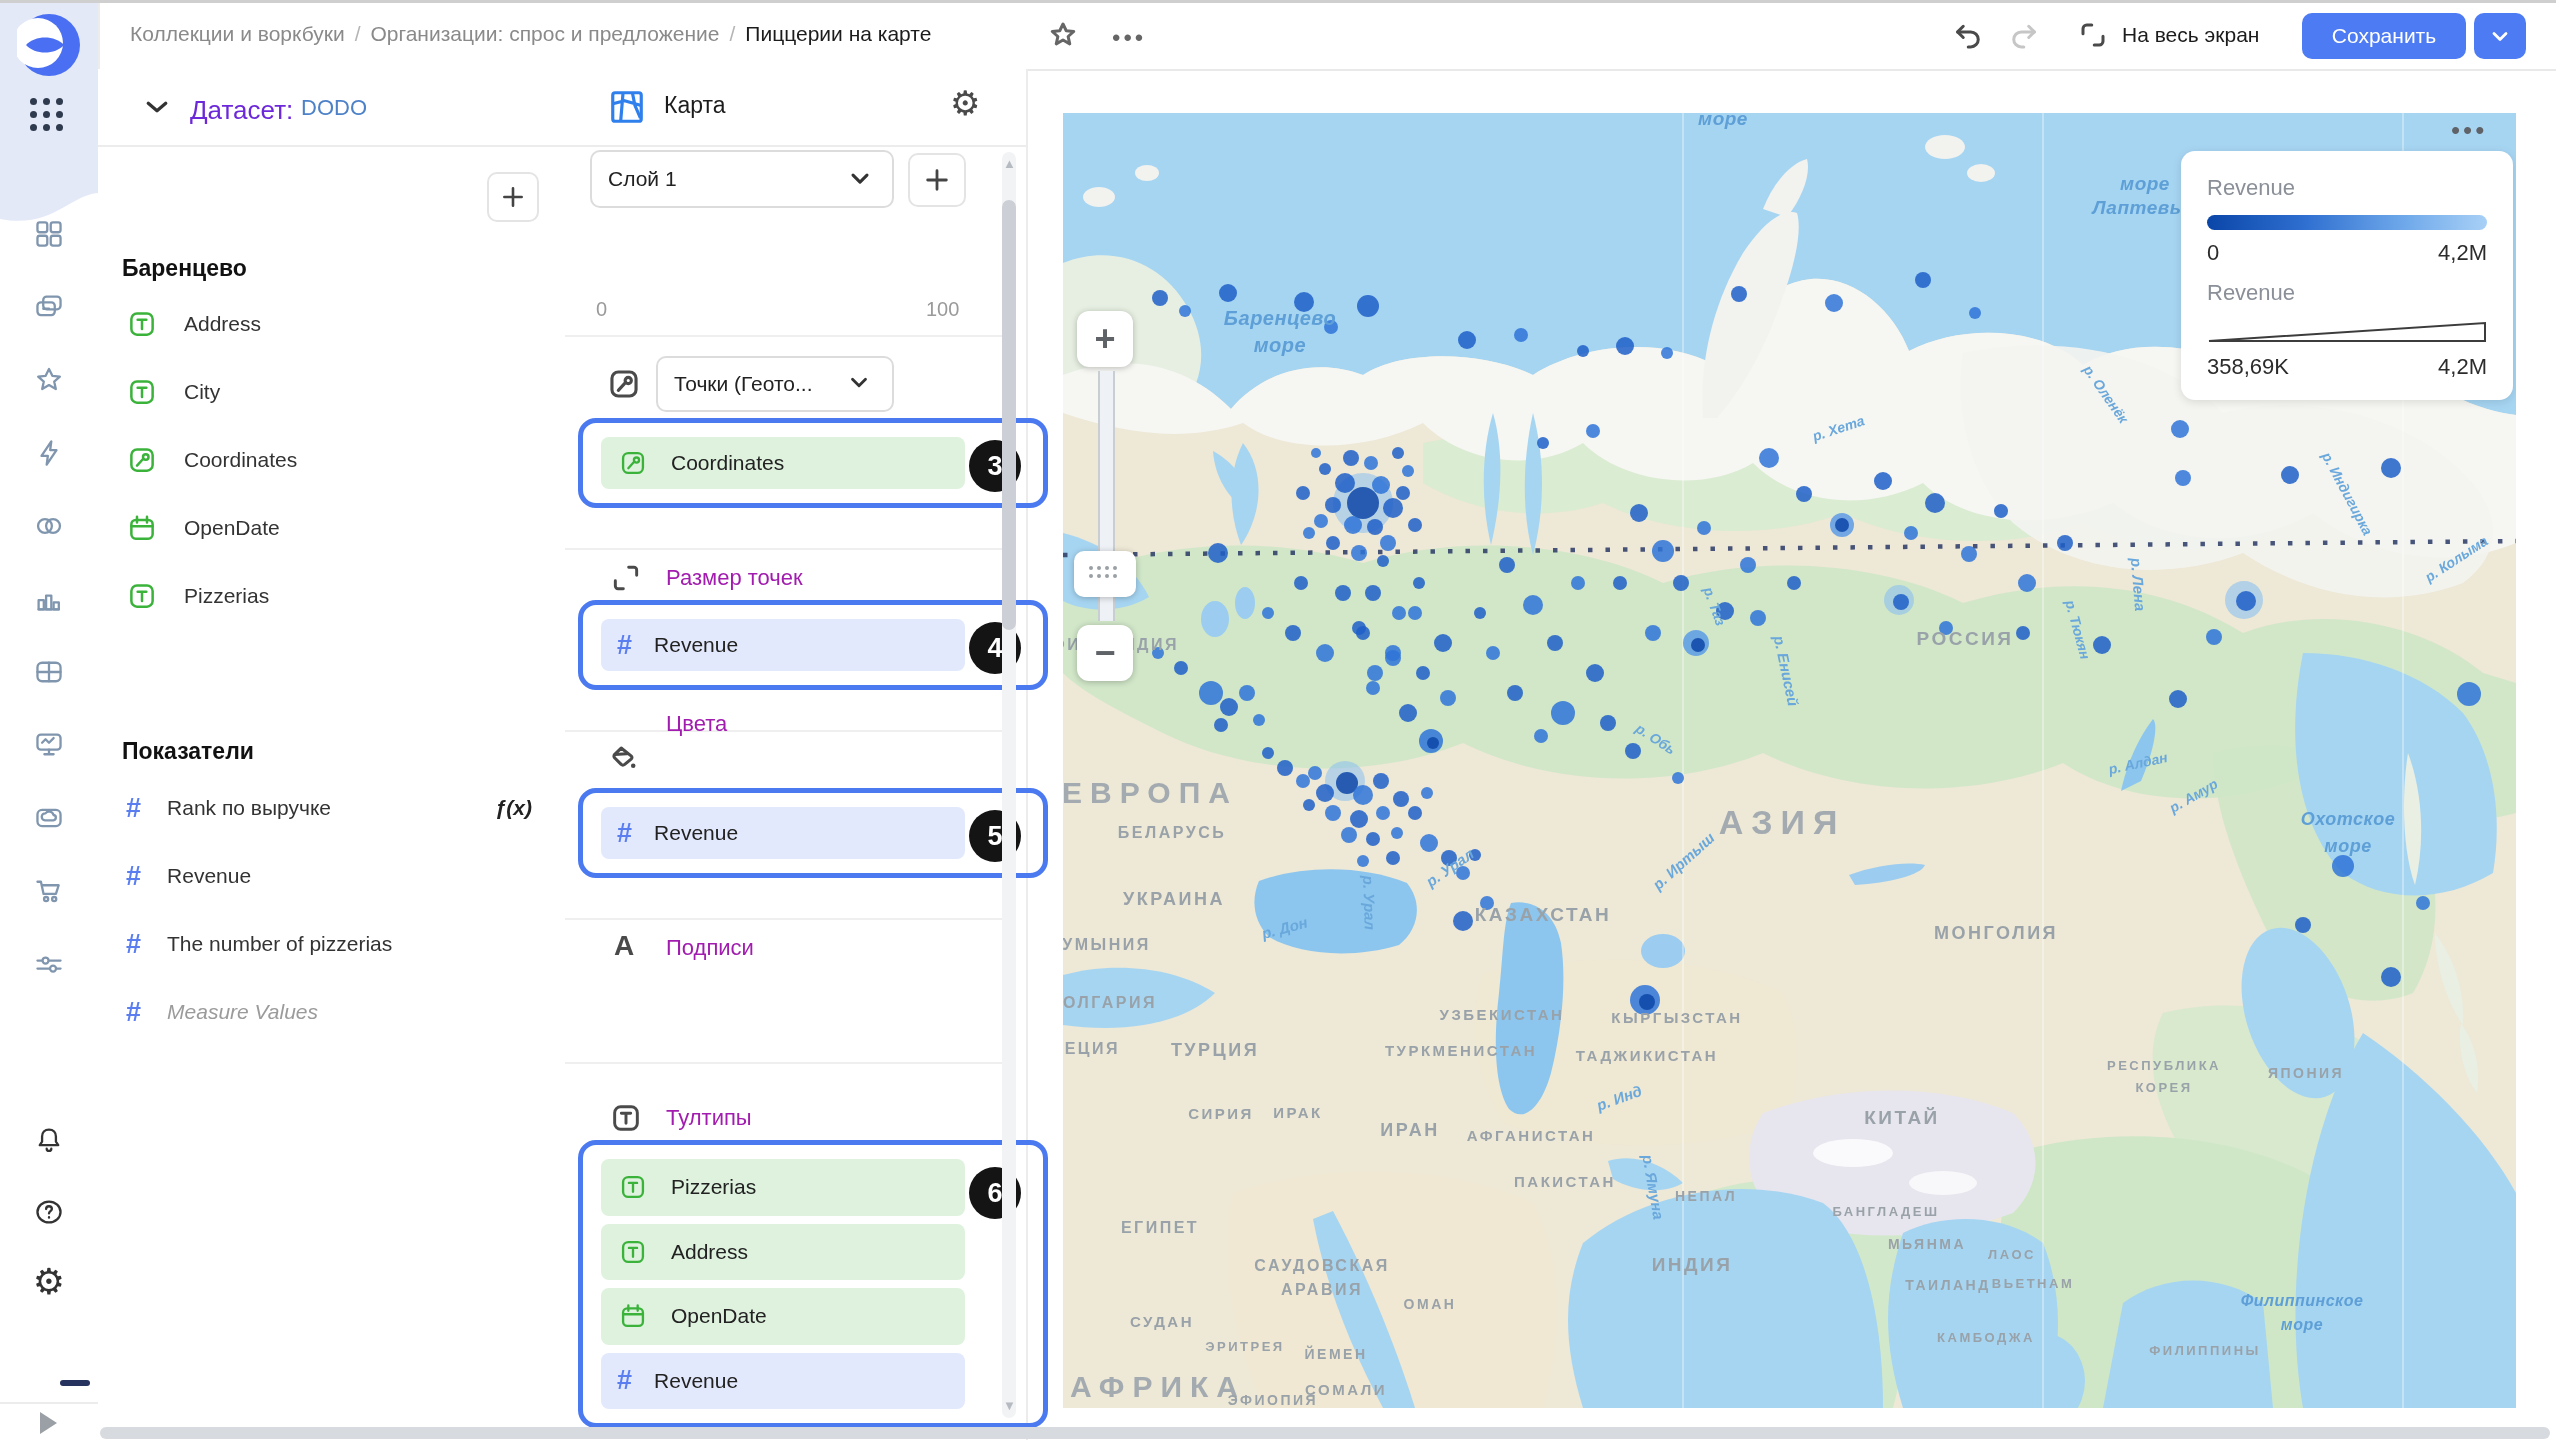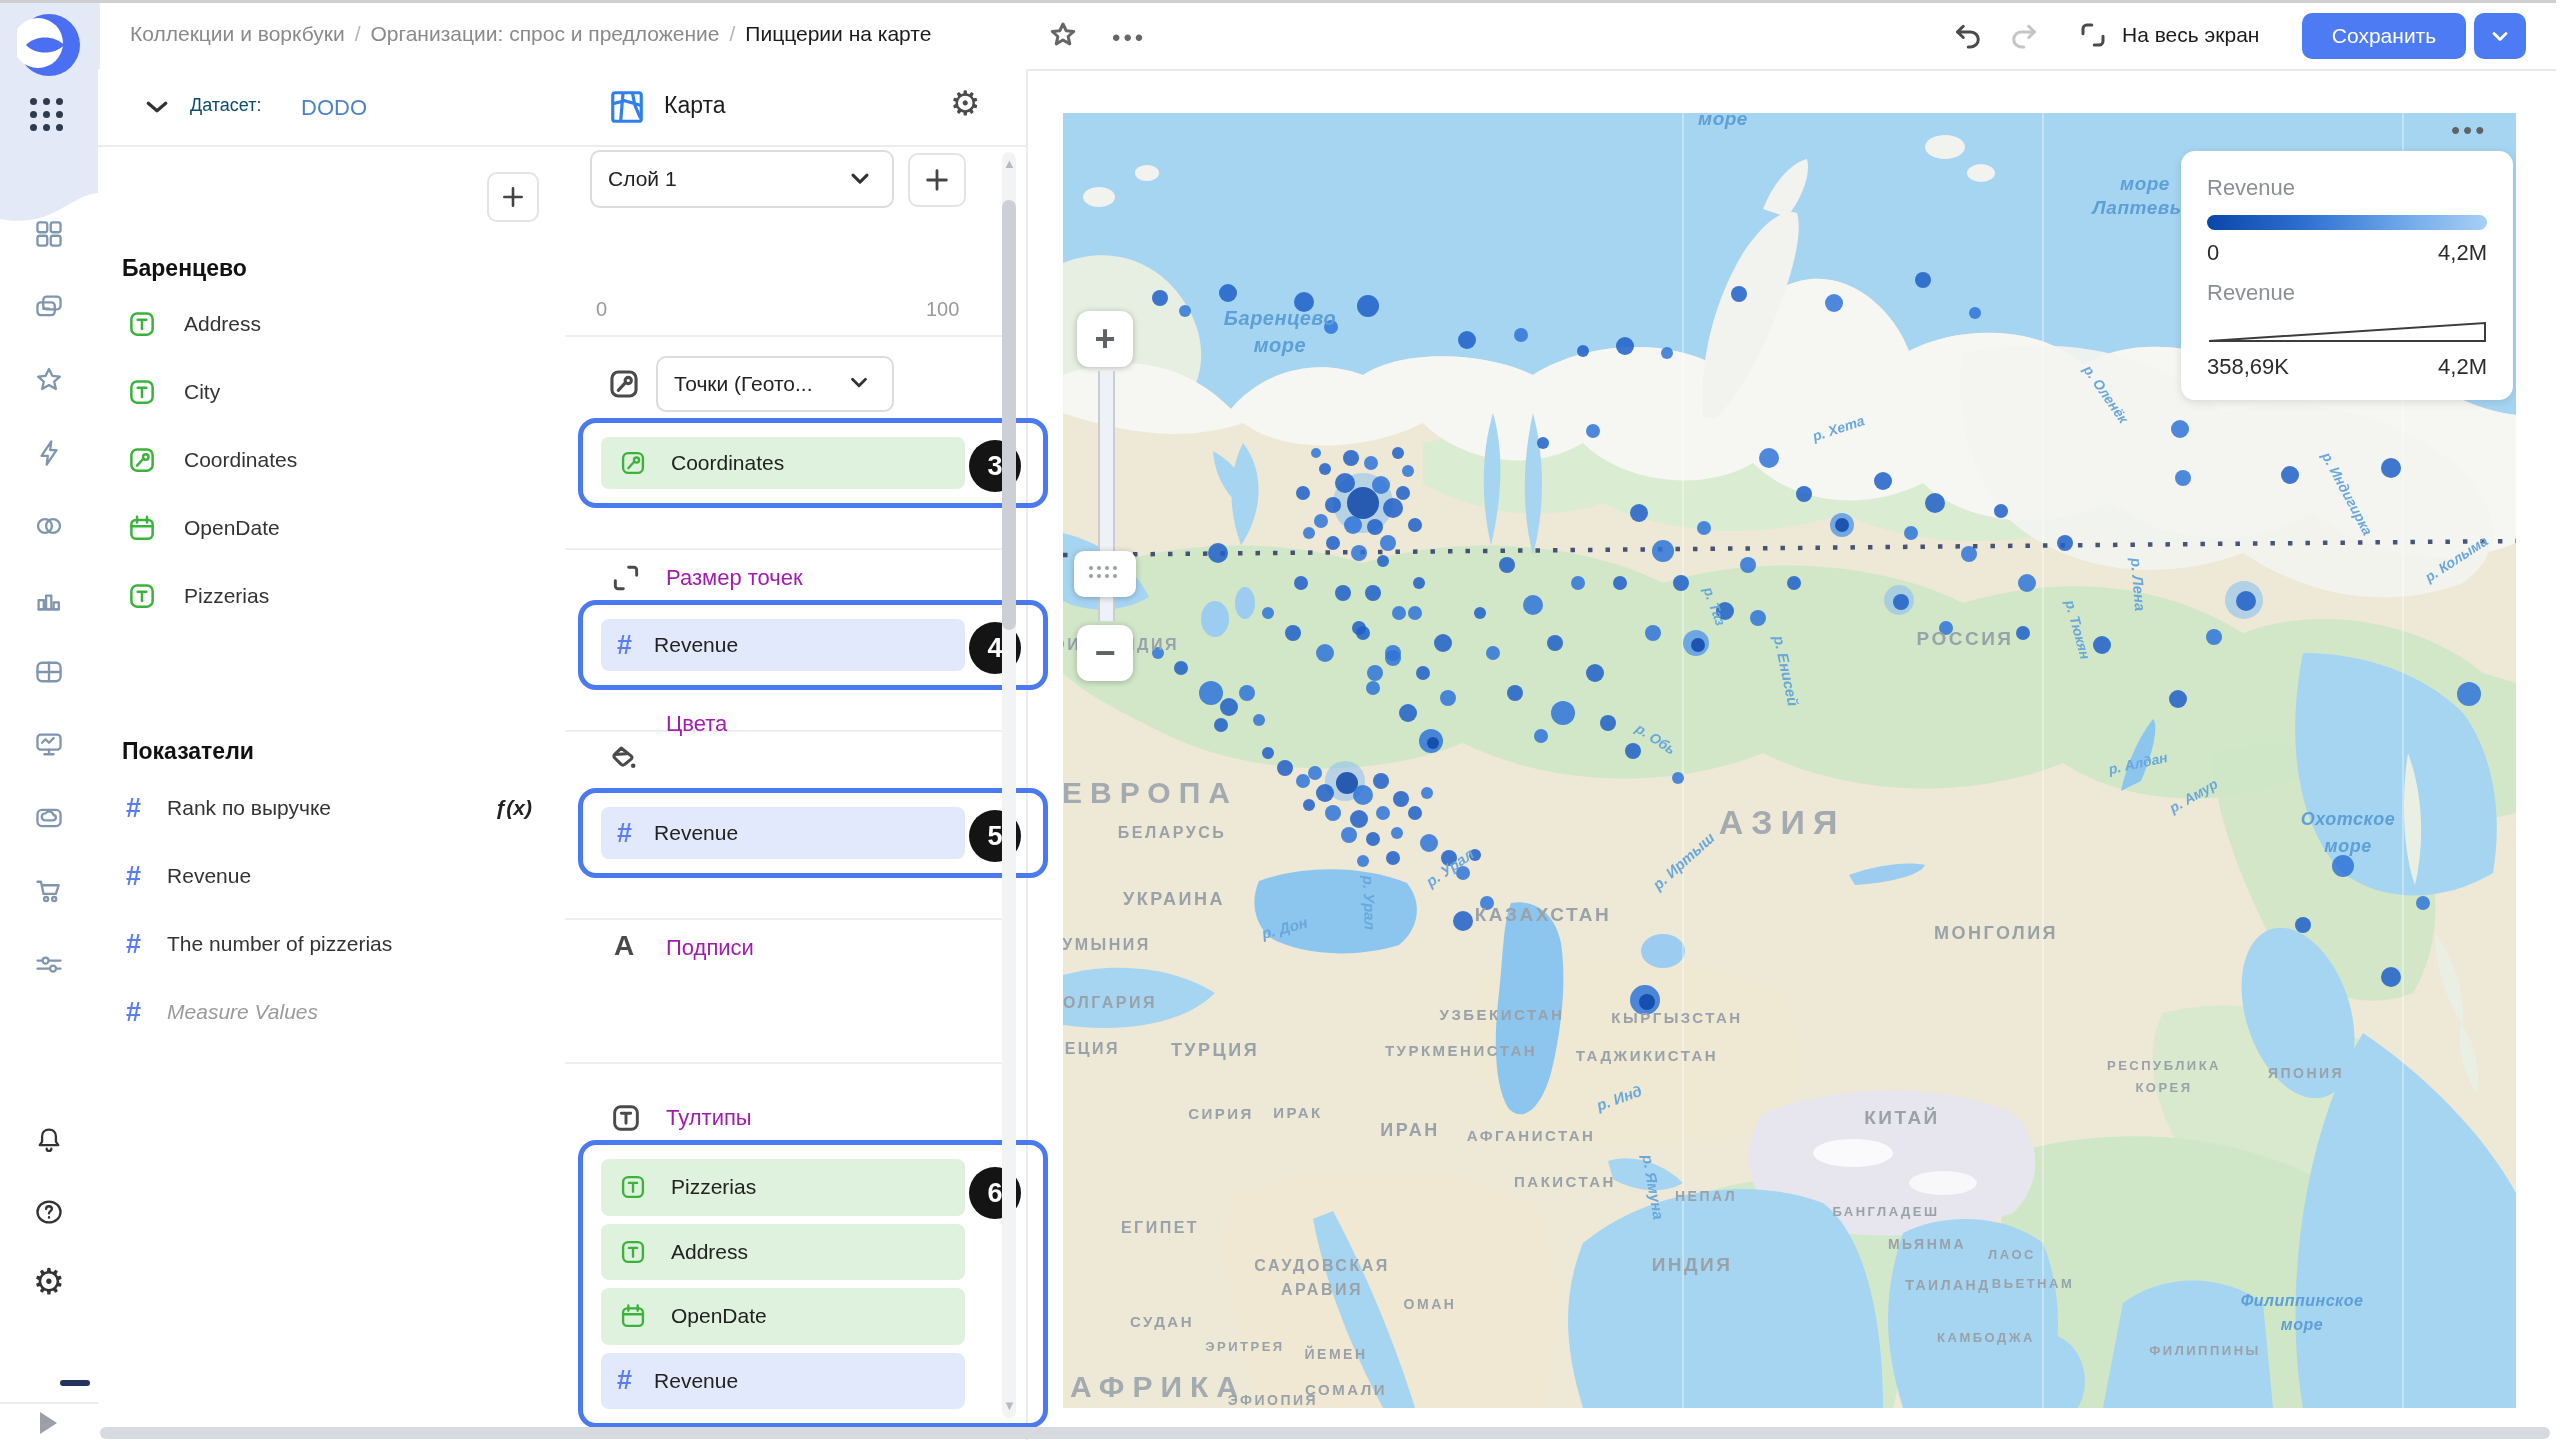--- a/index.html
+++ b/index.html
@@ -30,21 +30,21 @@
   .gear-glyph{font-size:36px;color:#333;line-height:1;}
   .rail-divider{left:0;top:1402px;width:98px;height:2px;background:#ececec;}
   .collapse-dash{left:60px;top:1380px;width:30px;height:6px;border-radius:3px;background:#27335f;cursor:pointer;}
   .expand-play{left:40px;top:1412px;width:0;height:0;border-top:11px solid transparent;border-bottom:11px solid transparent;
     border-left:17px solid #9aa0a6;cursor:pointer;}
   
   .ds-panel{left:98px;top:69px;width:467px;height:1371px;background:#fff;border-right:2px solid #ececec;}
   .ds-header{left:98px;top:69px;width:467px;height:76px;border-bottom:2px solid #ececec;}
   .chev{width:30px;height:30px;}
   .chev svg{stroke:#333;fill:none;stroke-width:2.6;stroke-linecap:round;stroke-linejoin:round;}
-  .ds-label{font-size:18px;color:#0c4a6e;}
+  .ds-label{font-size:26px;color:#6d28d9;}
   .ds-name{font-size:22px;color:#4d82c8;cursor:pointer;}
   .search-input{left:122px;top:172px;width:346px;height:50px;border:2px solid #e0e0e0;border-radius:10px;
     box-sizing:border-box;font-size:20px;color:#444;padding:0 16px;outline:none;font-family:"Liberation Sans",sans-serif;}
   .search-input::placeholder{color:#bdbdbd;}
   .add-btn{width:52px;height:50px;border:2px solid #e4e4e4;border-radius:10px;box-sizing:border-box;
     display:flex;align-items:center;justify-content:center;cursor:pointer;background:#fff;}
   .add-btn svg{stroke:#444;stroke-width:2.4;stroke-linecap:round;}
   .sec-title{font-size:23px;font-weight:bold;color:#111;}
   .field-list{display:flex;flex-direction:column;gap:24px;}
   .frow{display:flex;align-items:center;height:44px;cursor:grab;}

